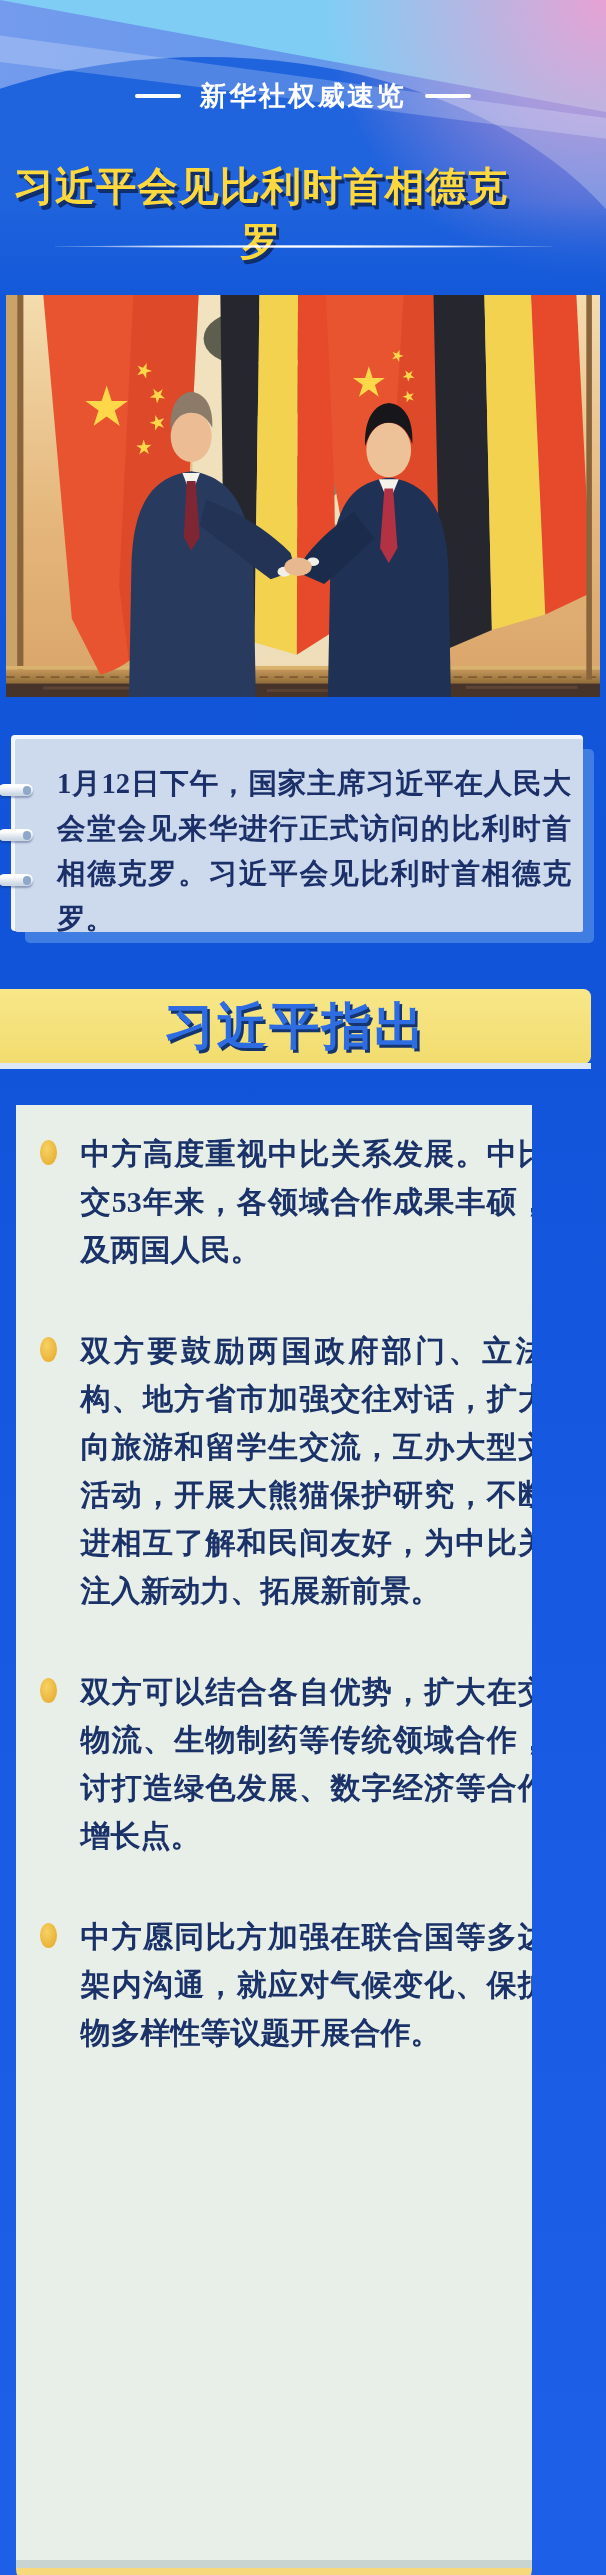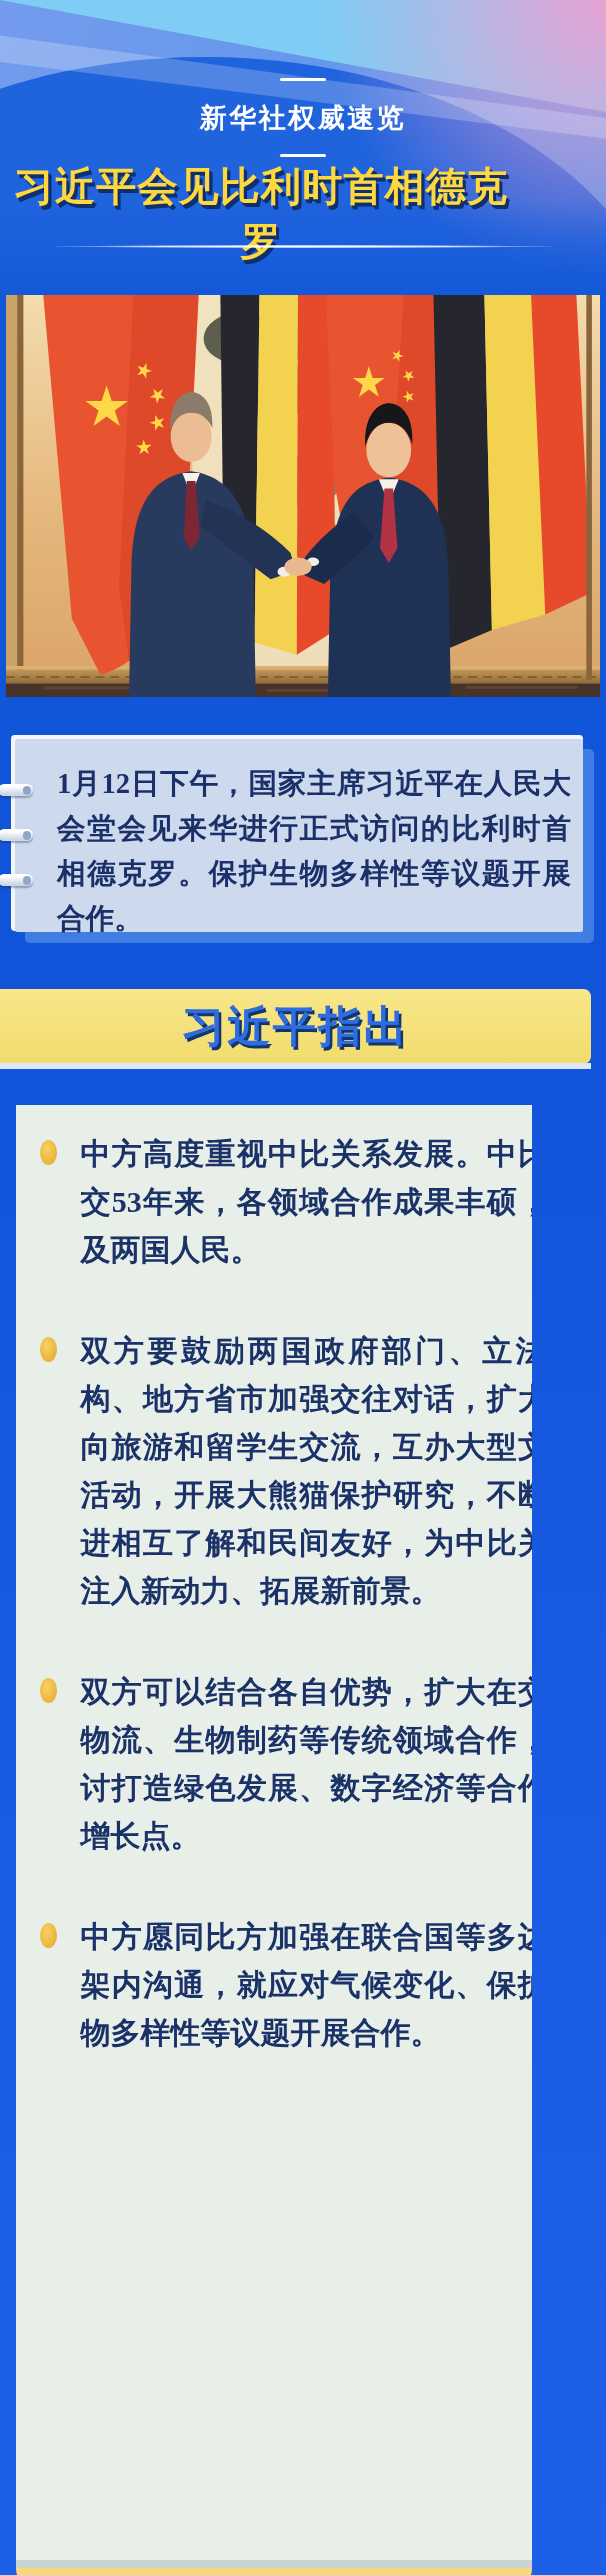--- a/index.html
+++ b/index.html
@@ -13,21 +13,21 @@
   .header .dome{position:absolute;width:932px;height:621px;border-radius:50%;
         background:#1f63dd;left:-261px;top:57px;}
   .header .pink{position:absolute;inset:0;
         background:radial-gradient(circle at 100% 0,rgba(236,160,210,.95),rgba(236,160,210,0) 42%);}
   .header .streak{position:absolute;inset:0;background:rgba(255,255,255,.22);
         clip-path:polygon(0 12%,100% 40%,100% 47%,0 21%);}
   .header .fade{position:absolute;left:0;right:0;bottom:0;height:93px;
         background:linear-gradient(180deg,rgba(18,87,216,0),rgba(18,87,216,.9));}
   .tagline{position:absolute;top:78px;left:0;width:606px;display:flex;align-items:center;
         justify-content:center;gap:18.6px;z-index:5;color:#ffffff;font-size:27px;font-weight:700;
-        letter-spacing:2.5px;font-family:"Liberation Sans","DejaVu Sans",sans-serif;flex-direction:column;}
+        letter-spacing:2.5px;font-family:"Liberation Sans","DejaVu Sans",sans-serif;}
   .tagline .bar{width:46px;height:3.1px;background:#ffffff;border-radius:1.9px;}
   .main-title{position:absolute;top:159px;left:0;width:522px;text-align:center;z-index:5;
         font-size:40px;font-weight:900;letter-spacing:1.2px;color:#ffd83e;
         text-shadow:1.9px 2.5px 0 #10306e,3.1px 3.7px 0.6px rgba(10,34,90,.85);}
   .divider{position:absolute;top:245px;left:55px;width:497px;height:2.5px;z-index:5;
         background:radial-gradient(ellipse at center,#ffffff 0%,rgba(255,255,255,.85) 40%,rgba(255,255,255,0) 75%);}
   
   .photo-frame{position:absolute;top:295px;left:6.2px;width:594px;height:402px;overflow:hidden;background:#e7c08a;}
   .photo-frame svg{display:block;width:594px;height:402px;}
   
@@ -37,21 +37,21 @@
   .note-text{position:absolute;left:57px;top:761px;width:514px;z-index:4;
         font-size:28.6px;line-height:45px;font-weight:700;color:#1b2f68;text-align:justify;}
   .ring{position:absolute;left:-2.5px;width:35px;height:12.4px;z-index:6;border-radius:6.2px;
         background:linear-gradient(180deg,#ffffff 20%,#cdd8e4 85%);box-shadow:0 1.9px 1.9px rgba(20,40,90,.35);}
   .ring::after{content:"";position:absolute;right:1.2px;top:1.9px;width:8.7px;height:8.7px;border-radius:50%;
         background:#8fa8c9;}
   .r1{top:784px;}.r2{top:829px;}.r3{top:874px;}
   
   .section-banner{position:absolute;left:0;top:989px;width:591px;height:75px;
         background:linear-gradient(180deg,#f8e789,#f2dc6e);border-radius:0 7.5px 7.5px 0;
-        text-align:center;line-height:75px;font-size:43px;font-weight:900;letter-spacing:2.5px;
+        text-align:center;line-height:75px;font-size:50px;font-weight:900;letter-spacing:2.5px;
         color:#2e6ce2;text-shadow:2.5px 2.5px 0 #15356f;}
   .edge-strip{position:absolute;left:0;top:1063px;width:591px;height:6.2px;background:#dce8f8;}
   
   .panel-wrap{position:absolute;left:15.5px;top:1105px;width:516px;border-radius:0 0 15px 15px;overflow:hidden;}
   .panel{box-sizing:border-box;width:575px;height:1455px;background:#e8efe9;overflow:hidden;
         padding:25px 11.2px 0 65px;}
   .points{margin:0;padding:0;list-style:none;}
   .points li{position:relative;margin:0 0 53px 0;font-size:30px;line-height:48px;font-weight:700;
         color:#1a3268;text-align:justify;}
   .points li:last-child{margin-bottom:8px;}
@@ -182,21 +182,21 @@
       </g>
     </svg>
   </div>
 
   <div class="note-shadow"></div>
   <div class="note-page"></div>
   <div class="note-card"></div>
   <div class="ring r1"></div>
   <div class="ring r2"></div>
   <div class="ring r3"></div>
-  <div class="note-text">1月12日下午，国家主席习近平在人民大会堂会见来华进行正式访问的比利时首相德克罗。保护生物多样性等议题开展合作。</div>
+  <div class="note-text">1月12日下午，国家主席习近平在人民大会堂会见来华进行正式访问的比利时首相德克罗。习近平会见比利时首相德克罗。</div>
 
   <div class="section-banner">习近平指出</div>
   <div class="edge-strip"></div>
 
   <div class="panel-wrap">
     <div class="panel">
       <ul class="points">
         <li>
           <span class="dot"></span>
           <span>中方高度重视中比关系发展。中比建交53年来，各领域合作成果丰硕，惠及两国人民。</span>

